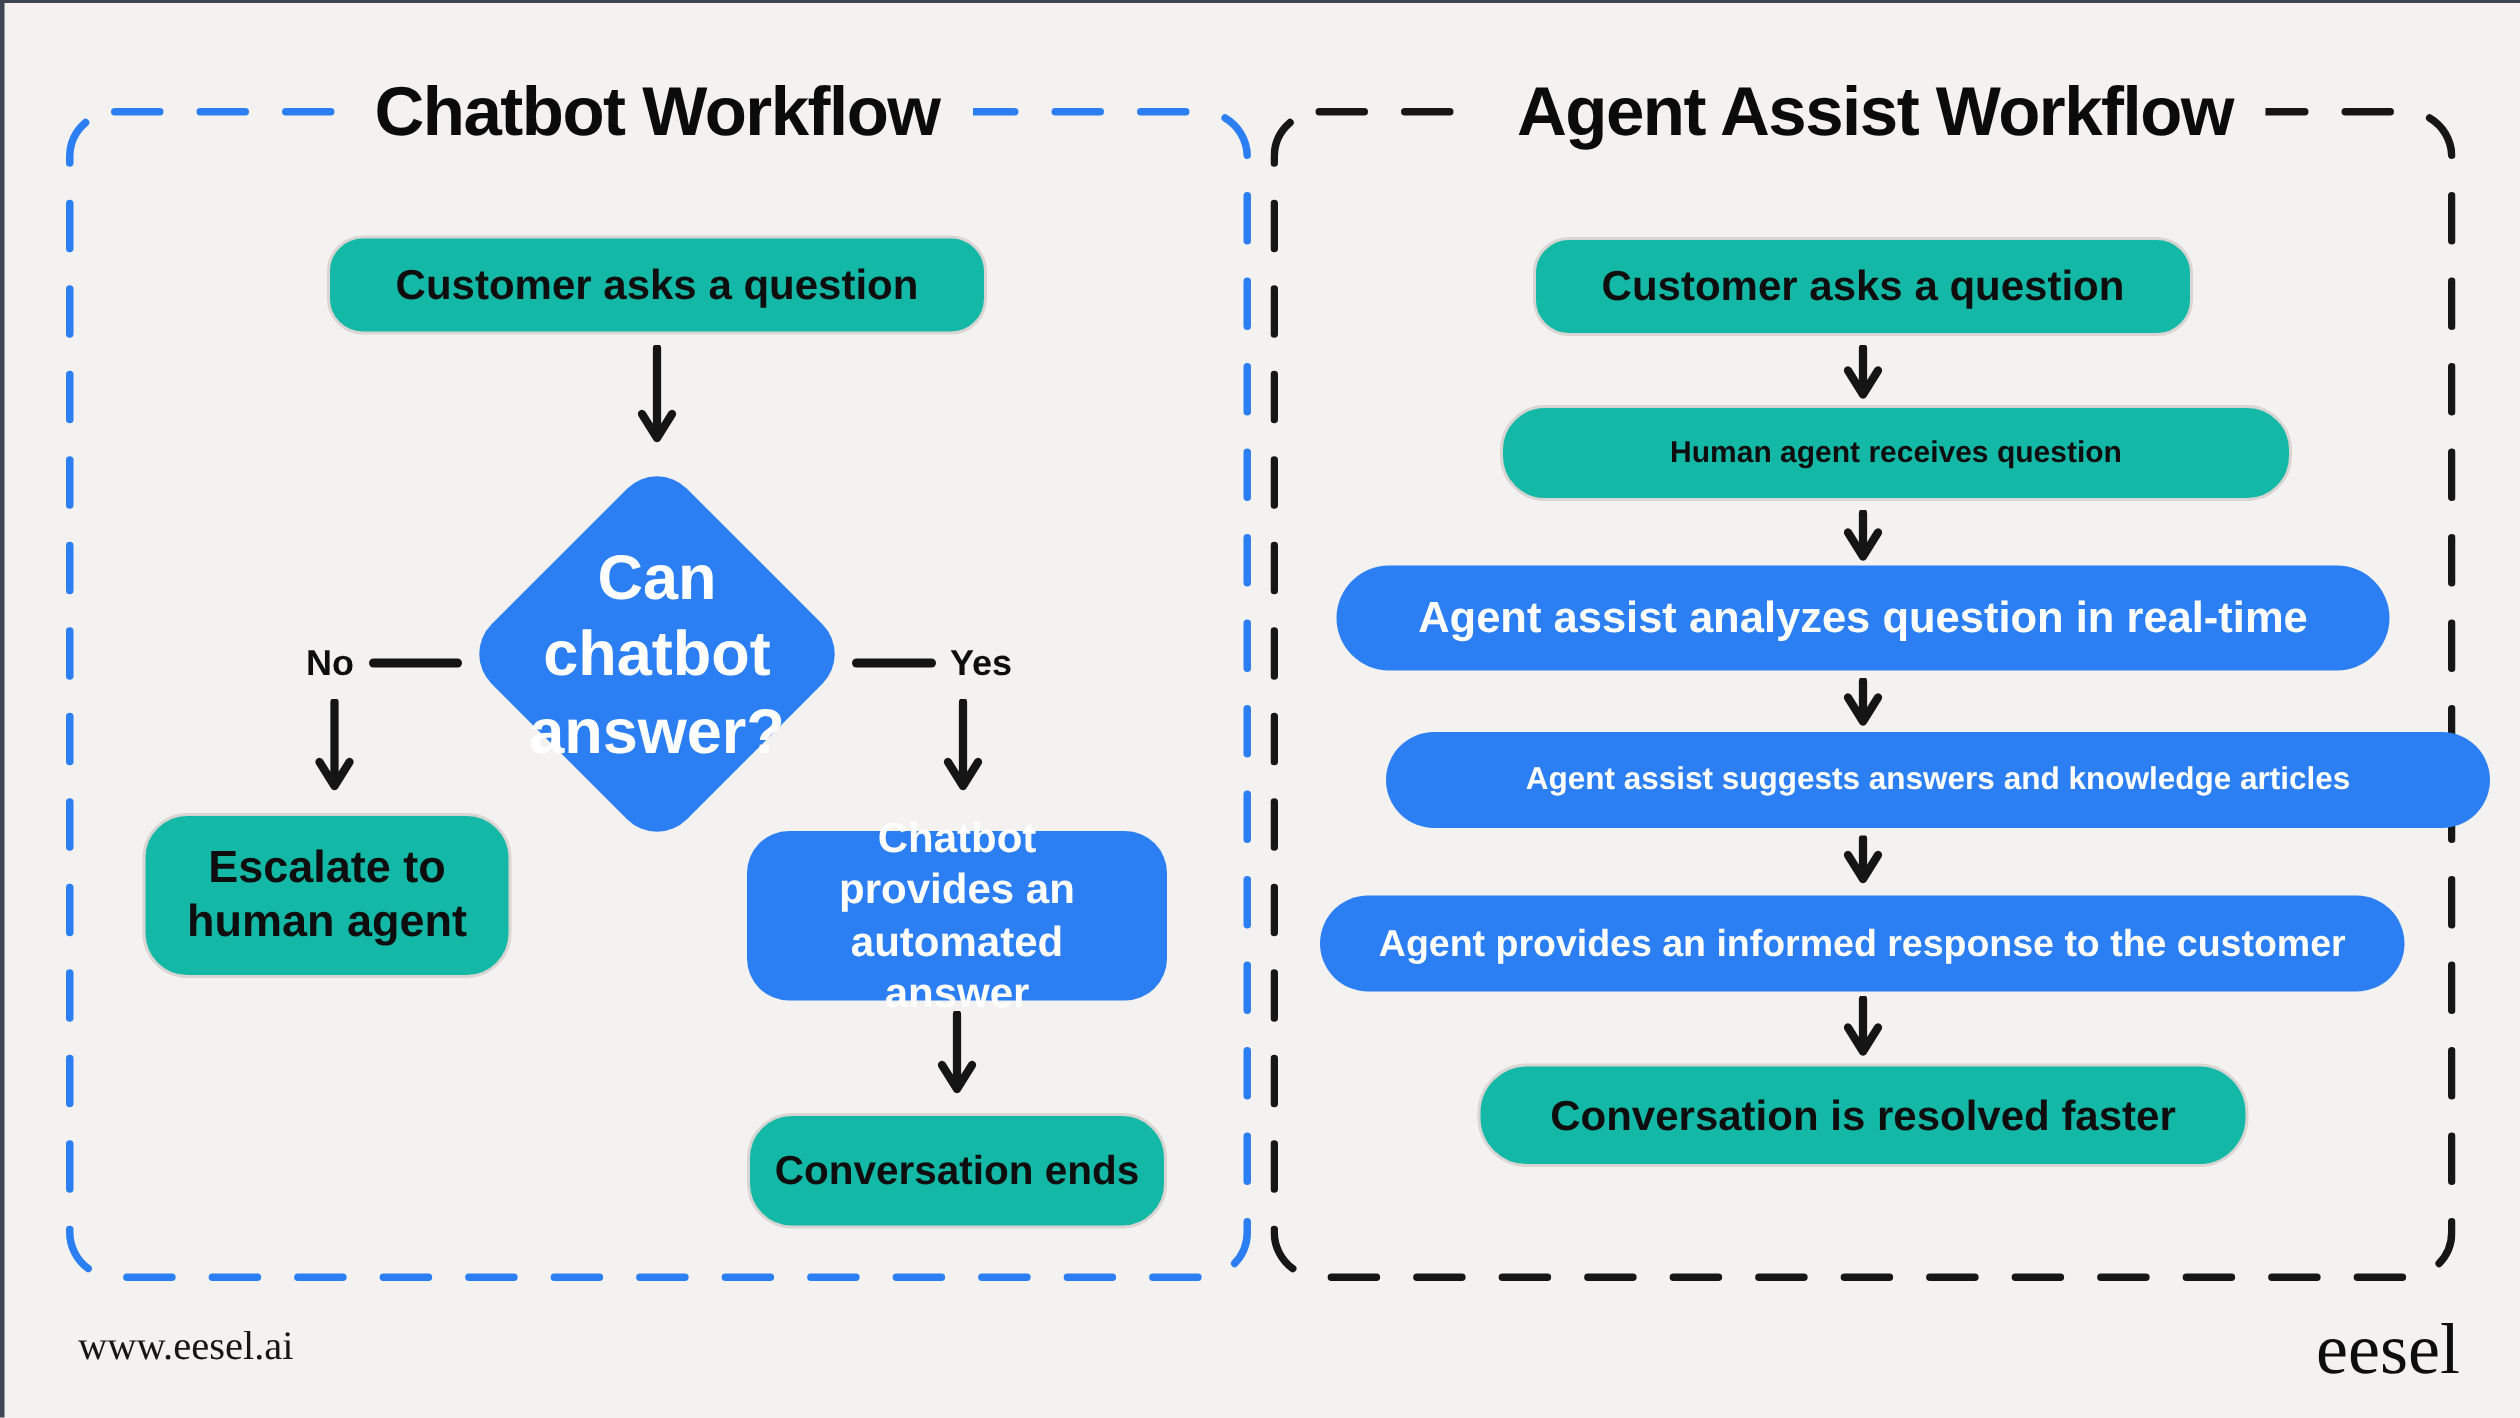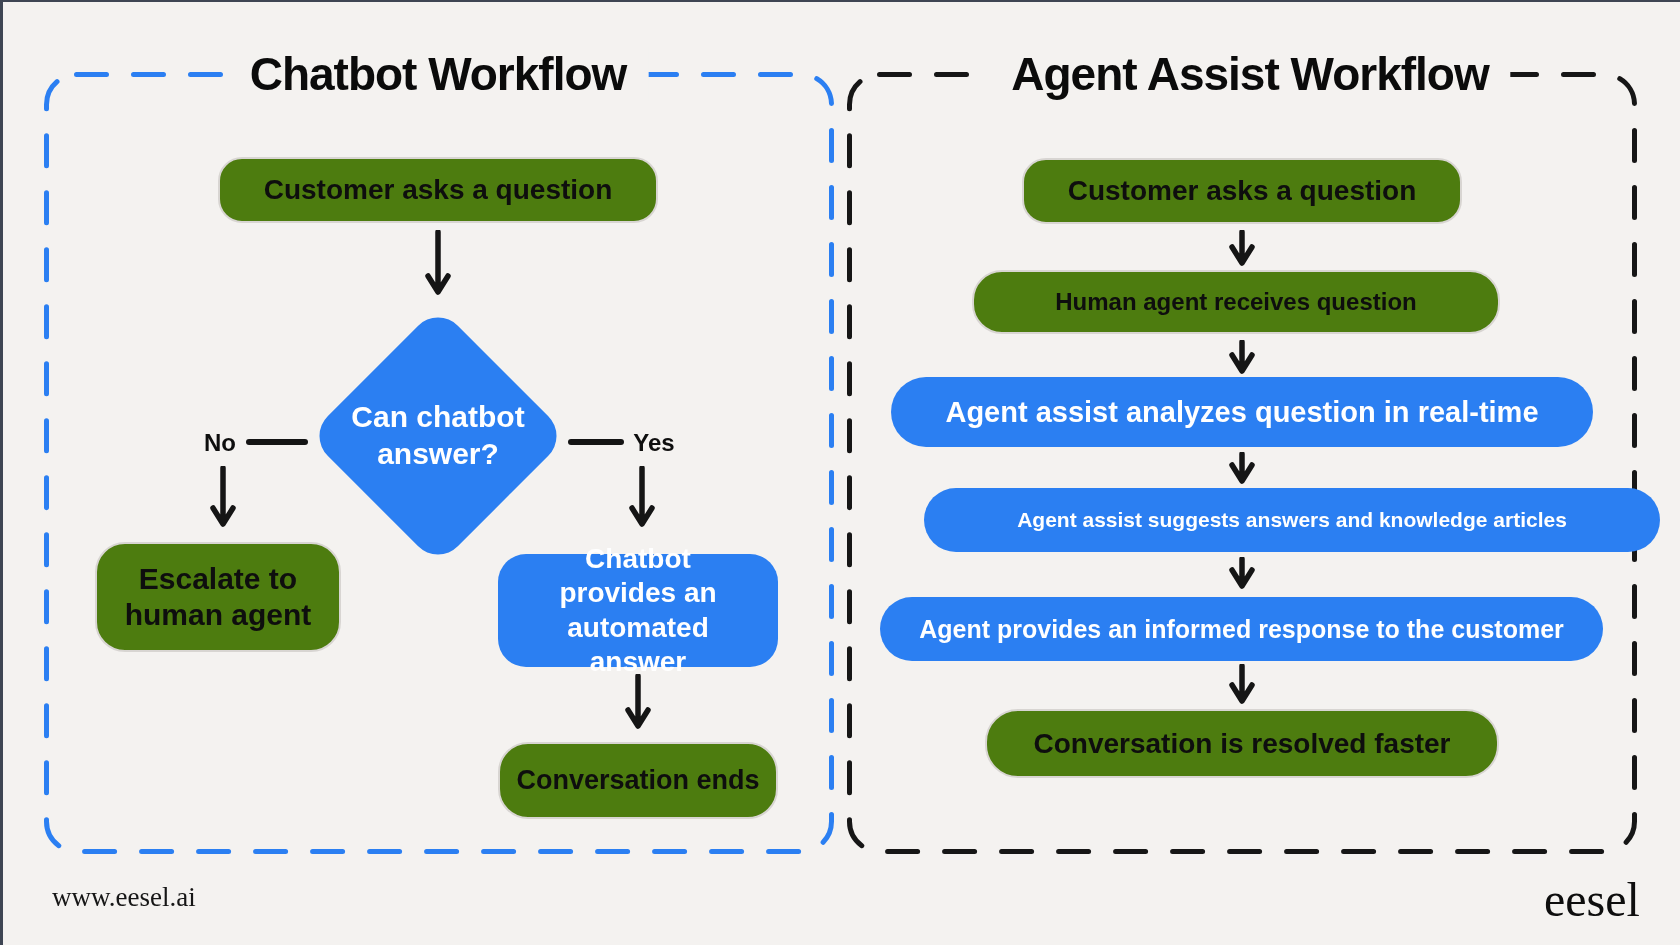--- a/index.html
+++ b/index.html
@@ -37,21 +37,21 @@
 
   .node{
     position:absolute;
     display:flex;align-items:center;justify-content:center;
     text-align:center;
     font-weight:700;
     color:#0e0e0e;
     box-sizing:border-box;
   }
   .node.white{
-    background:#4d7c0f;
+    background:#14b8a6;
     border:2px solid var(--box-border);
   }
   .node.blue{
     background:var(--blue);
     color:#ffffff;
   }
   .nowrap{white-space:nowrap;}
 
   .diamond{
     position:absolute;
@@ -60,21 +60,21 @@
     background:var(--blue);
     border-radius:28px;
     transform:rotate(45deg);
   }
   .diamond-label{
     position:absolute;
     left:318px;top:344px;
     width:240px;height:184px;
     display:flex;align-items:center;justify-content:center;
     text-align:center;
-    font-size:30px;font-weight:700;line-height:1.22;
+    font-size:42px;font-weight:700;line-height:1.22;
     color:#ffffff;
   }
 
   .connector{
     position:absolute;height:6px;background:#141414;border-radius:3px;
   }
   .branch-label{
     position:absolute;
     font-size:24px;font-weight:700;color:#0e0e0e;
     text-align:center;
@@ -154,21 +154,21 @@
   <div class="node white nowrap" style="left:498px;top:742px;width:280px;height:77px;border-radius:30px;font-size:27px;">Conversation ends</div>
 
   <div class="node white nowrap" style="left:1022px;top:158px;width:440px;height:66px;border-radius:24px;font-size:28px;">Customer asks a question</div>
 
   <div class="arrow" style="left:1228px;top:230px;width:28px;height:38px;">
     <svg viewBox="0 0 28 38" fill="none">
         <path d="M14 2 V28 M4 17 L14 33 L24 17" stroke="#151515" stroke-width="5.5" stroke-linecap="round" stroke-linejoin="round"></path>
       </svg>
   </div>
 
-  <div class="node white nowrap" style="left:972px;top:270px;width:528px;height:64px;border-radius:30px;font-size:24px;">Human agent receives question</div>
+  <div class="node white nowrap" style="left:1000px;top:270px;width:528px;height:64px;border-radius:30px;font-size:20px;">Human agent receives question</div>
 
   <div class="arrow" style="left:1228px;top:340px;width:28px;height:36px;">
     <svg viewBox="0 0 28 36" fill="none">
         <path d="M14 2 V26 M4 15 L14 31 L24 15" stroke="#151515" stroke-width="5.5" stroke-linecap="round" stroke-linejoin="round"></path>
       </svg>
   </div>
 
   <div class="node blue nowrap" style="left:891px;top:377px;width:702px;height:70px;border-radius:35px;font-size:29px;">Agent assist analyzes question in real-time</div>
 
   <div class="arrow" style="left:1228px;top:452px;width:28px;height:34px;">

